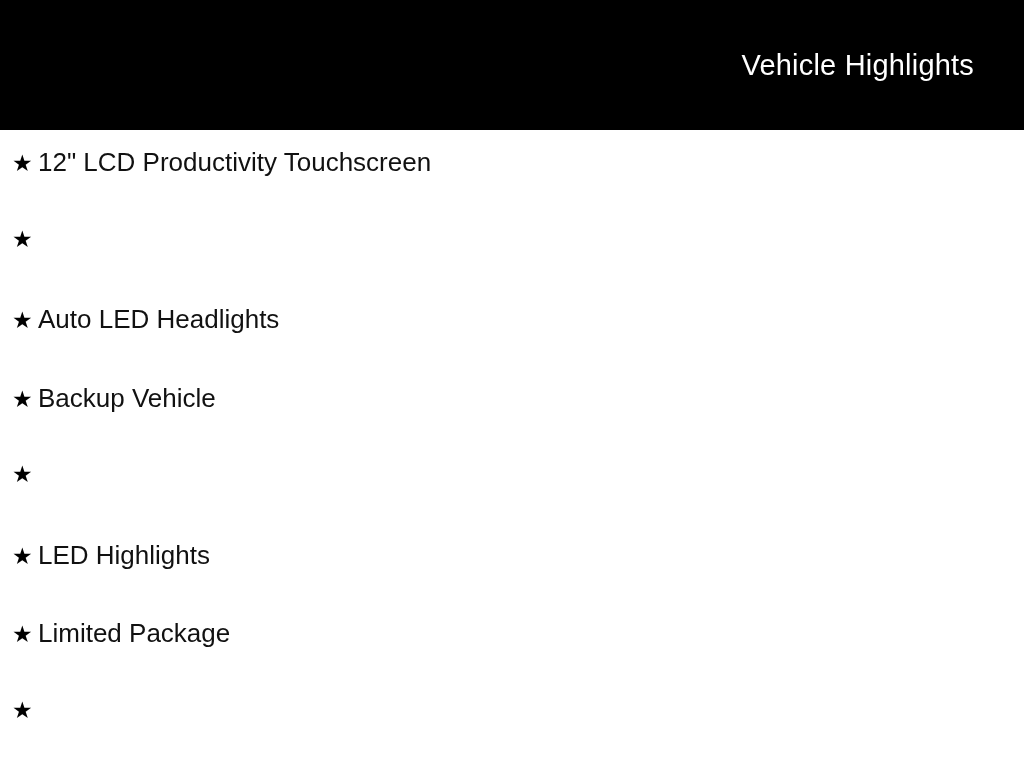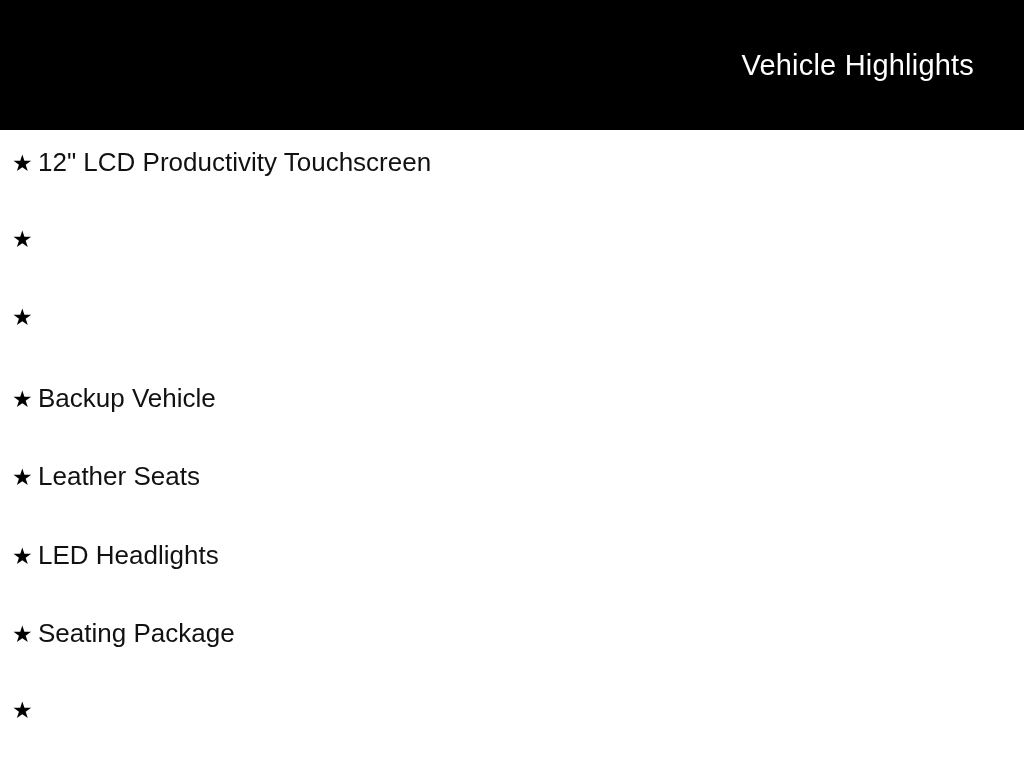--- a/index.html
+++ b/index.html
@@ -88,40 +88,40 @@
       <span class="star-icon">★</span>
       <span class="highlight-label">12" LCD Productivity Touchscreen</span>
     </li>
 
     <li class="highlight-item">
       <span class="star-icon">★</span>
     </li>
 
     <li class="highlight-item">
       <span class="star-icon">★</span>
+      <span class="highlight-label">Auto LED Headlights</span>
     </li>
 
     <li class="highlight-item">
       <span class="star-icon">★</span>
       <span class="highlight-label">Backup Vehicle</span>
     </li>
 
     <li class="highlight-item">
       <span class="star-icon">★</span>
-      <span class="highlight-label">Leather Seats</span>
     </li>
 
     <li class="highlight-item">
       <span class="star-icon">★</span>
-      <span class="highlight-label">LED Headlights</span>
+      <span class="highlight-label">LED Highlights</span>
     </li>
 
     <li class="highlight-item">
       <span class="star-icon">★</span>
-      <span class="highlight-label">Seating Package</span>
+      <span class="highlight-label">Limited Package</span>
     </li>
 
     <li class="highlight-item">
       <span class="star-icon">★</span>
     </li>
 
   </ul>
 
 </div>
 

